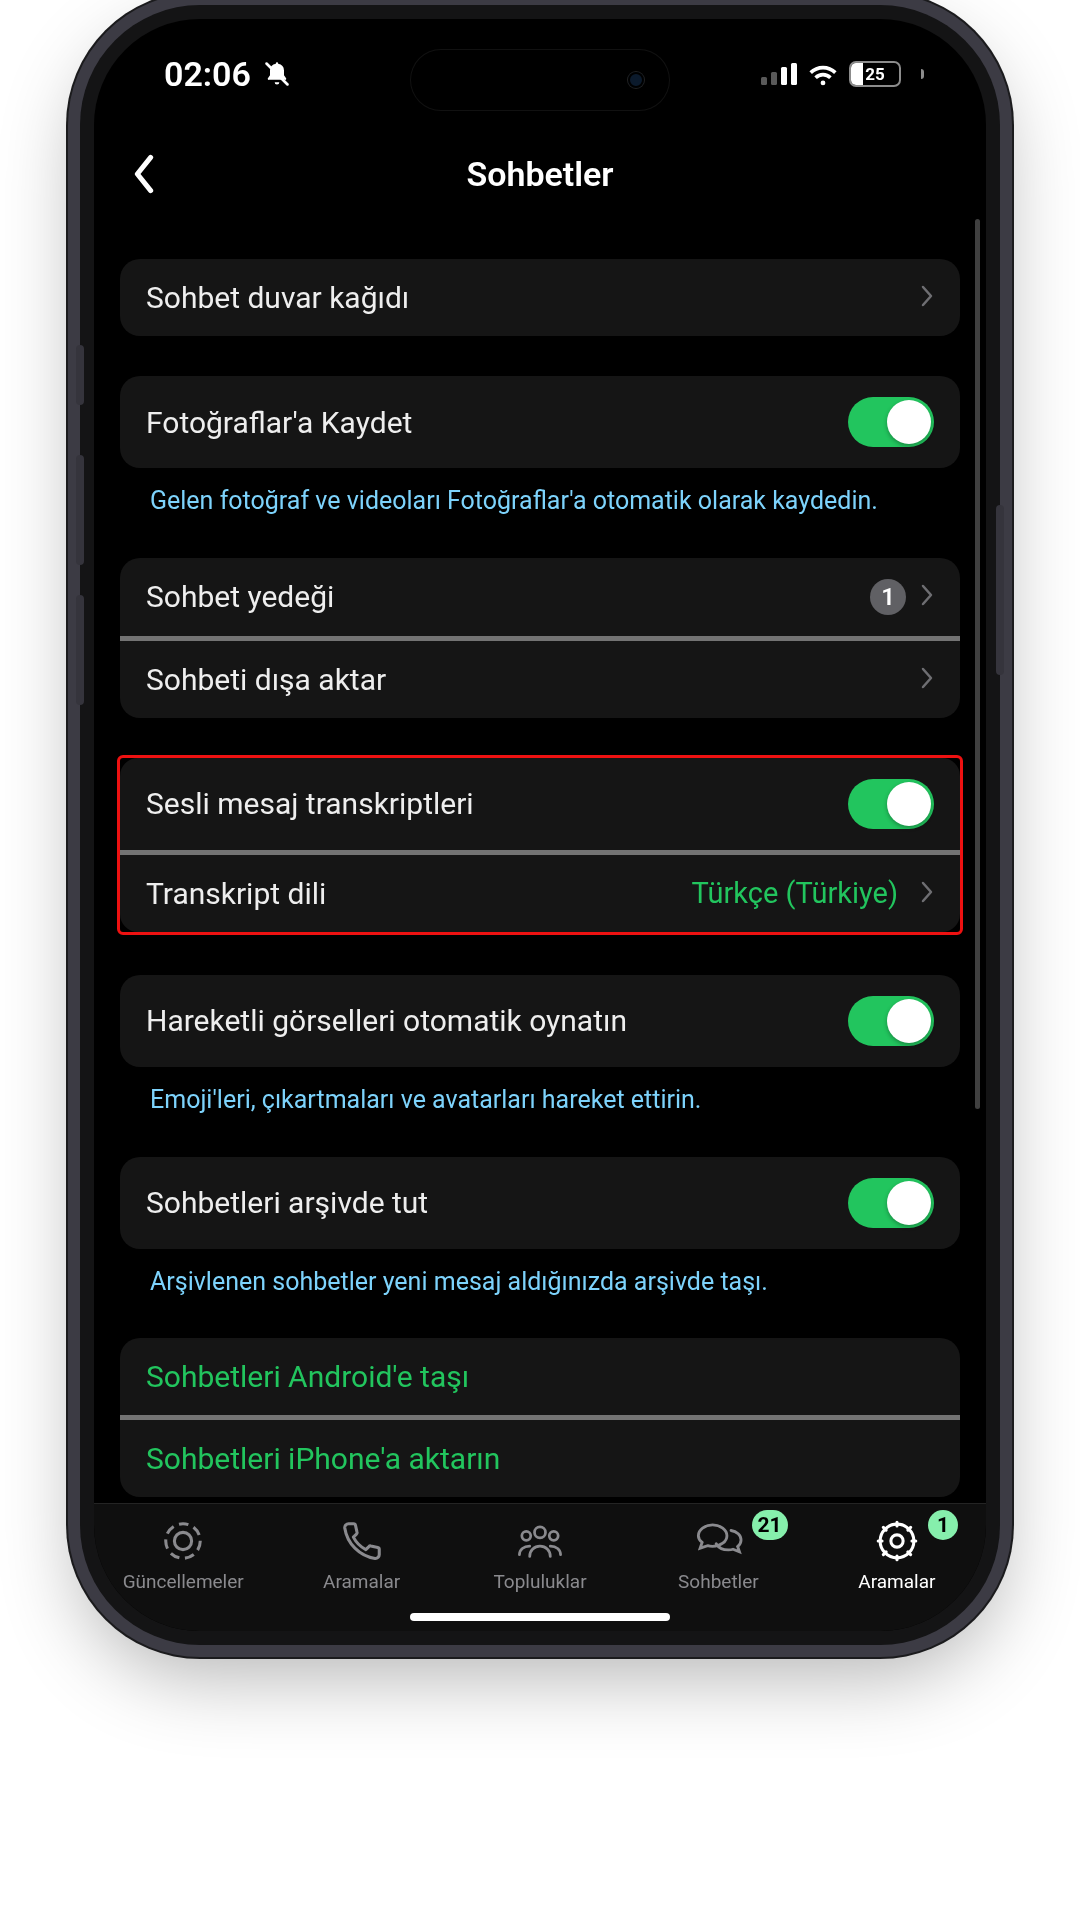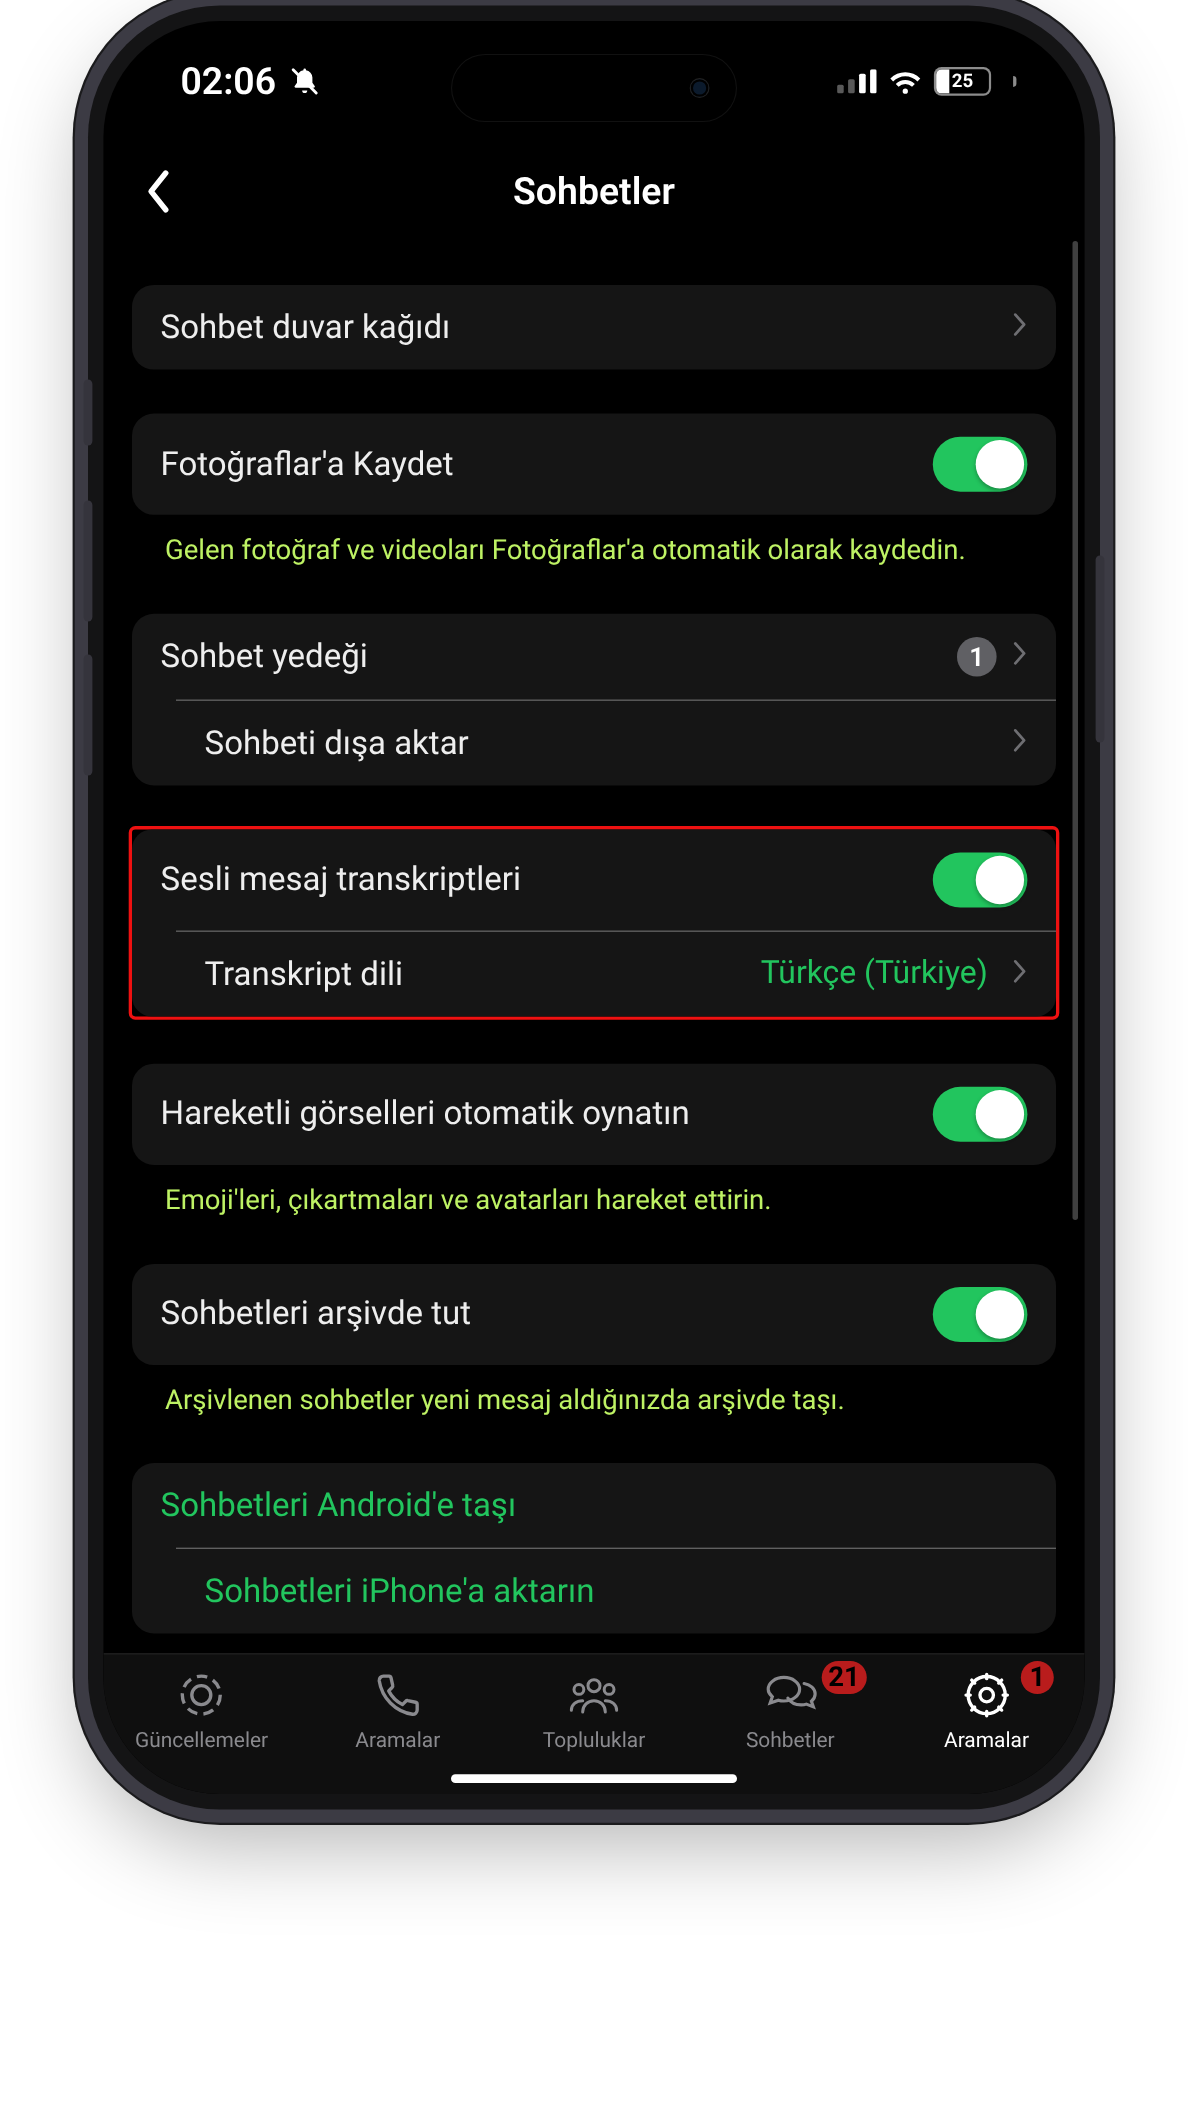--- a/index.html
+++ b/index.html
@@ -29,39 +29,39 @@
     .batt-cap { width:3px; height:10px; background:rgba(255,255,255,.55); border-radius:0 3px 3px 0; }
     
     .navhdr { position:absolute; top:110px; left:0; right:0; height:90px; display:flex; align-items:center; justify-content:center; color:#fff; }
     .navhdr .title { font-size:34px; font-weight:600; }
     .navhdr .back { position:absolute; left:20px; top:50%; transform:translateY(-50%); display:flex; align-items:center; justify-content:center; width:60px; height:60px; }
     
     .content { position:absolute; top:200px; left:0; right:0; bottom:128px; padding:40px 26px 14px 26px; overflow:hidden; }
     .scrollbar { position:absolute; top:200px; right:6px; width:5px; height:890px; background:rgba(255,255,255,.25); border-radius:3px; }
     .group { background:#151515; border-radius:20px; margin-bottom:40px; overflow:hidden; }
     .row { min-height:76px; padding:21px 26px; display:flex; align-items:center; justify-content:space-between; color:#eee; font-size:30px; }
-    .row + .row { border-top:1px solid #737373;margin-left:40px; }
+    .row + .row { border-top:5px solid #737373; }
     .row .lbl { flex:1; }
     .row .val { color:#22c55e; font-size:29px; margin-right:8px; }
     .row .trail { display:flex; align-items:center; gap:14px; }
     .chev { color:#6e6e72; }
     .badge-n { min-width:36px; height:36px; border-radius:18px; background:#606064; color:#fff; font-size:24px; font-weight:600; display:flex; align-items:center; justify-content:center; }
-    .desc { color:#bef264; font-size:25px; line-height:1.35; padding:0 30px 0 30px; margin:-24px 0 40px 0; }
+    .desc { color:#7dd3fc; font-size:25px; line-height:1.35; padding:0 30px 0 30px; margin:-24px 0 40px 0; }
     .toggle { width:86px; height:50px; border-radius:25px; position:relative; }
     .toggle.on { background:#22c55e; }
     .toggle .knob { position:absolute; top:3px; right:3px; width:44px; height:44px; border-radius:22px; background:#fff; box-shadow:0 2px 4px rgba(0,0,0,.3); }
     .link-green { color:#22c55e; }
     .highlight { border:3px solid #e11; border-radius:6px; margin:-3px -3px 40px -3px; }
     .highlight .group { margin-bottom:0; border-radius:18px; }
     
     .tabbar { position:absolute; left:0; right:0; bottom:0; height:128px; background:#0f0f0f; border-top:1px solid #242424; display:flex; padding-bottom:24px; }
     .tab { flex:1; display:flex; flex-direction:column; align-items:center; justify-content:center; gap:6px; color:#8a8a8e; font-size:19px; position:relative; }
     .tab.active { color:#fff; }
     .tab svg { display:block; }
-    .tab .notif { position:absolute; top:6px; right:24px; min-width:30px; height:30px; padding:0 6px; background:#b91c1c; border-radius:15px; color:#000; font-size:25px; font-weight:700; display:flex; align-items:center; justify-content:center;text-align:center; }
+    .tab .notif { position:absolute; top:6px; right:24px; min-width:30px; height:30px; padding:0 6px; background:#86efac; border-radius:15px; color:#000; font-size:21px; font-weight:700; display:flex; align-items:center; justify-content:center;text-align:center; }
     .home-ind { position:absolute; left:50%; bottom:10px; transform:translateX(-50%); width:260px; height:8px; background:#fff; border-radius:4px; z-index:6; }
   </style>
 </head>
 <body>
 
 <div class="frame">
   <div class="btn-side btn-mute"></div>
   <div class="btn-side btn-volup"></div>
   <div class="btn-side btn-voldn"></div>
   <div class="btn-side btn-power"></div>

